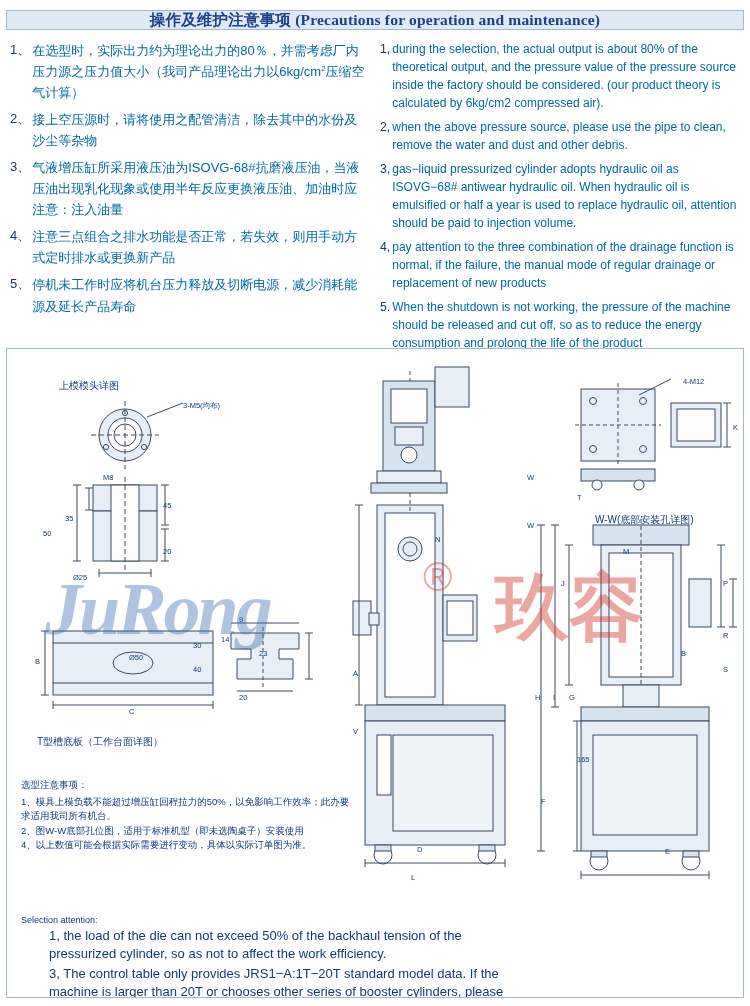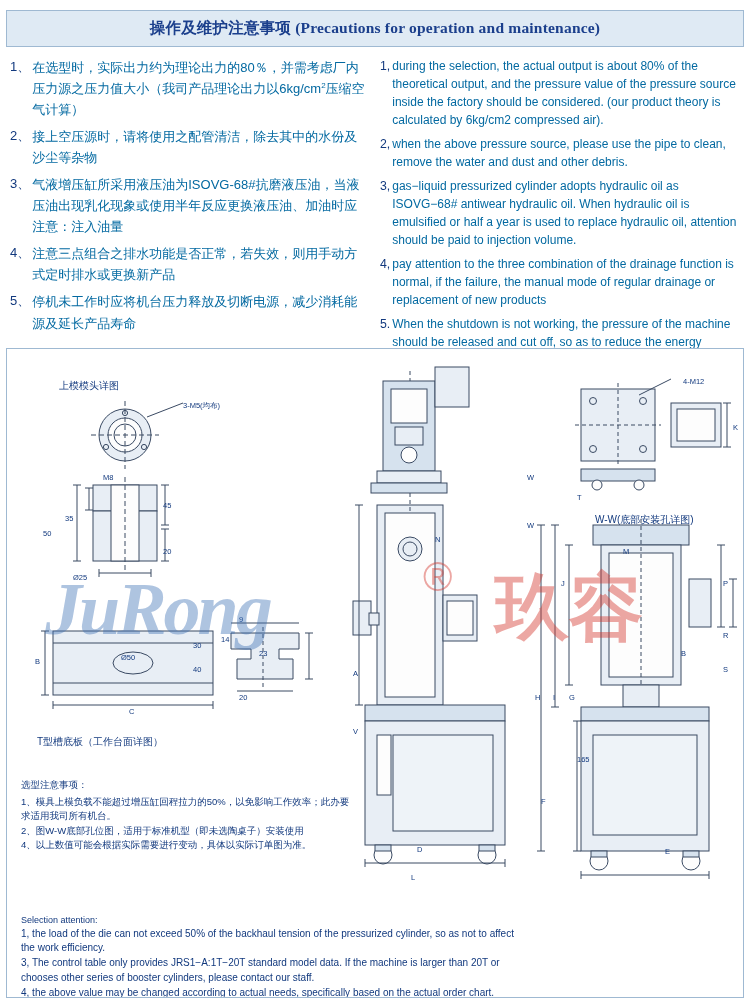--- a/index.html
+++ b/index.html
@@ -12,21 +12,21 @@
   .page {
     position: relative;
     width: 750px; height: 1006px;
     overflow: hidden;
     background: #fff;
   }
 
   
   .banner {
     margin: 10px 6px 0 6px;
-    height: 37px;
+    height: 20px;
     background: #dfeaf4;
     border: 1px solid #9fb9d2;
     display: flex;
     align-items: center;
     justify-content: center;
   }
   .banner-text {
     font-family: "Liberation Serif", serif;
     font-weight: bold;
     font-size: 15.5px;
@@ -129,21 +129,21 @@
   }
   .dwg-notes .title { font-size: 9.5px; margin-bottom: 3px; }
   .dwg-notes .li { font-size: 9.5px; line-height: 1.45; margin-bottom: 1px; }
   .dwg-notes-en {
     position: absolute;
     left: 14px; top: 566px;
     width: 500px;
     color: #12397e;
   }
   .dwg-notes-en .title { font-size: 9px; margin-bottom: 2px; }
-  .dwg-notes-en .li { font-size: 10px; line-height: 1.42; margin-bottom: 1px; }
+  .dwg-notes-en .li { font-size: 13px; line-height: 1.42; margin-bottom: 1px; margin-left: 28px; }
 </style>
 </head>
 <body>
 
 <div class="page">
 
   <div class="banner">
     <div class="banner-text">操作及维护注意事项 (Precautions for operation and maintenance)</div>
   </div>
 
@@ -262,21 +262,21 @@
         <line x1="232" y1="14" x2="232" y2="74" stroke-dasharray="4,3"></line>
         <line x1="200" y1="10" x2="268" y2="10"></line>
         <line x1="206" y1="78" x2="262" y2="78"></line>
         <line x1="278" y1="20" x2="278" y2="66"></line>
         <line x1="274" y1="20" x2="282" y2="20"></line>
         <line x1="274" y1="66" x2="282" y2="66"></line>
       </g>
     </svg>
 
     <div class="dwg-label" style="left:28px; top:308px;">B</div>
-    <div class="dwg-label" style="left:114px; top:304px;">Ø50</div>
+    <div class="dwg-label" style="left:122px; top:304px;">Ø50</div>
     <div class="dwg-label" style="left:122px; top:358px;">C</div>
     <div class="dwg-label" style="left:232px; top:266px;">9</div>
     <div class="dwg-label" style="left:214px; top:286px;">14</div>
     <div class="dwg-label" style="left:252px; top:300px;">23</div>
     <div class="dwg-label" style="left:232px; top:344px;">20</div>
     <div class="dwg-label" style="left:186px; top:292px;">30</div>
     <div class="dwg-label" style="left:186px; top:316px;">40</div>
 
     <div class="dwg-label cn" style="left:30px; top:386px;">T型槽底板（工作台面详图）</div>
 

